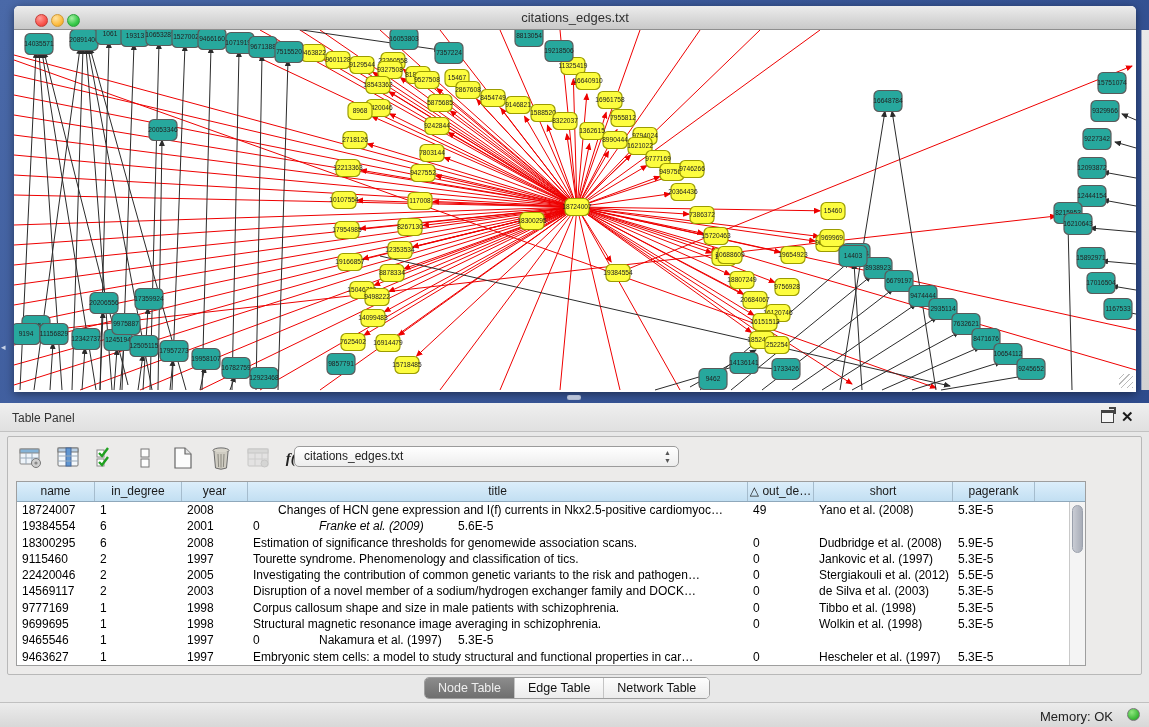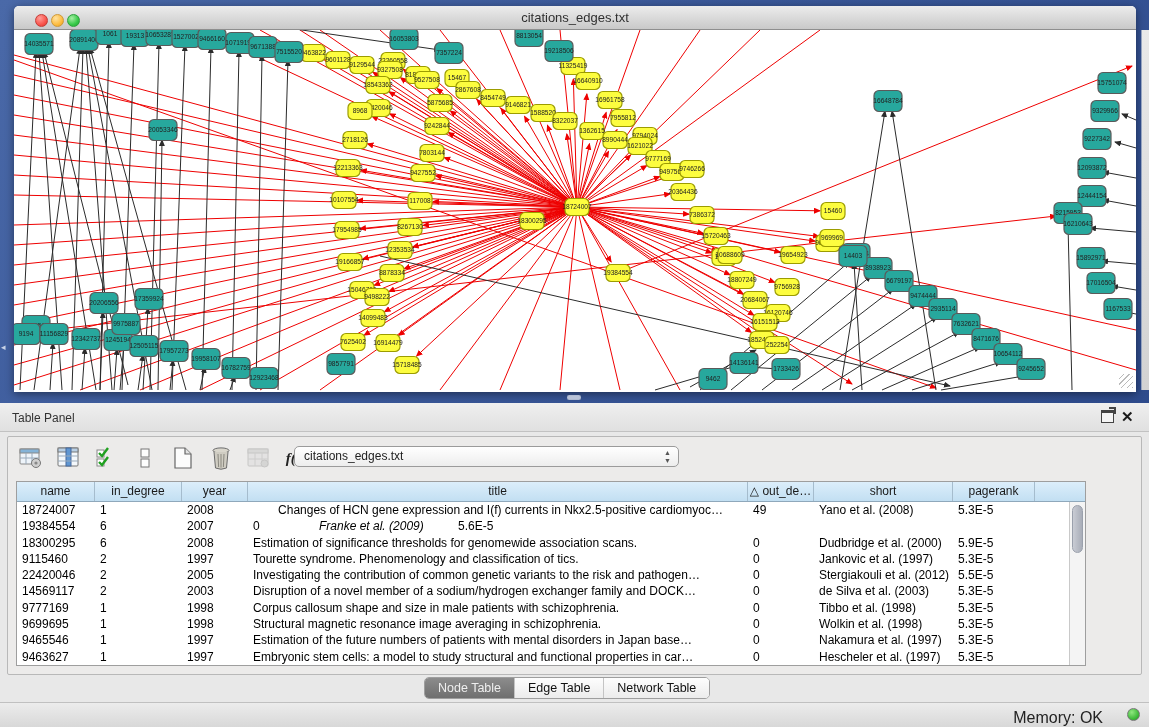--- a/index.html
+++ b/index.html
@@ -73,21 +73,21 @@
   #tab-bar { position:absolute; left:424px; top:274px; height:22px; display:flex;
     border:1px solid #9e9e9e; border-radius:5px; overflow:hidden; background:#fff; }
   .tab-seg { font-size:12.5px; line-height:20px; padding:0 13px; color:#111;
     border-right:1px solid #c4c4c4; background:linear-gradient(#fdfdfd,#ececec); cursor:pointer; }
   .tab-seg:last-child { border-right:none; }
   .tab-seg.active { background:linear-gradient(#8c8c8c,#6f6f6f); color:#efefef; }
 
   
   #status-bar { position:absolute; left:0; bottom:0; width:100%; height:25px;
     background:linear-gradient(#ececec,#d8d8d8); border-top:1px solid #c0c0c0; }
-  #memory-label { position:absolute; right:46px; top:6px; font-size:16px; color:#222; }
+  #memory-label { position:absolute; right:36px; top:6px; font-size:13px; color:#222; }
   #memory-dot { position:absolute; right:9px; top:5px; width:13px; height:13px; border-radius:50%;
     background:radial-gradient(circle at 35% 30%, #8fe77f, #3cb838 65%, #2a9427); border:1px solid #777; }
 
   svg text { font-family:"Liberation Sans",sans-serif; }
 </style>
 </head>
 <body>
 
 <div id="desktop">
   <div id="net-window">
@@ -845,32 +845,32 @@
             <div class="td" style="width: 87px;">1</div>
             <div class="td" style="width: 66px;">2008</div>
             <div class="td" style="width: 500px; text-align: center;">Changes of HCN gene expression and I(f) currents in Nkx2.5-positive cardiomyoc…</div>
             <div class="td" style="width: 66px;">49</div>
             <div class="td" style="width: 139px;">Yano et al. (2008)</div>
             <div class="td" style="width: 82px;">5.3E-5</div>
           </div>
           <div class="tr">
             <div class="td" style="width: 78px;">19384554</div>
             <div class="td" style="width: 87px;">6</div>
-            <div class="td" style="width: 66px;">2007</div>
+            <div class="td" style="width: 66px;">2001</div>
             <div class="td" style="width: 66px;">0</div>
             <div class="td" style="width: 139px; font-style: italic;">Franke et al. (2009)</div>
             <div class="td" style="width: 82px;">5.6E-5</div>
           </div>
           <div class="tr">
             <div class="td" style="width: 78px;">18300295</div>
             <div class="td" style="width: 87px;">6</div>
             <div class="td" style="width: 66px;">2008</div>
             <div class="td" style="width: 500px;">Estimation of significance thresholds for genomewide association scans.</div>
             <div class="td" style="width: 66px;">0</div>
-            <div class="td" style="width: 139px;">Dudbridge et al. (2000)</div>
+            <div class="td" style="width: 139px;">Dudbridge et al. (2008)</div>
             <div class="td" style="width: 82px;">5.9E-5</div>
           </div>
           <div class="tr">
             <div class="td" style="width: 78px;">9115460</div>
             <div class="td" style="width: 87px;">2</div>
             <div class="td" style="width: 66px;">1997</div>
             <div class="td" style="width: 500px;">Tourette syndrome. Phenomenology and classification of tics.</div>
             <div class="td" style="width: 66px;">0</div>
             <div class="td" style="width: 139px;">Jankovic et al. (1997)</div>
             <div class="td" style="width: 82px;">5.3E-5</div>
@@ -908,21 +908,20 @@
             <div class="td" style="width: 66px;">1998</div>
             <div class="td" style="width: 500px;">Structural magnetic resonance image averaging in schizophrenia.</div>
             <div class="td" style="width: 66px;">0</div>
             <div class="td" style="width: 139px;">Wolkin et al. (1998)</div>
             <div class="td" style="width: 82px;">5.3E-5</div>
           </div>
           <div class="tr">
             <div class="td" style="width: 78px;">9465546</div>
             <div class="td" style="width: 87px;">1</div>
             <div class="td" style="width: 66px;">1997</div>
-            <div class="td" style="width: 500px;">Estimation of the future numbers of patients with mental disorders in Japan base…</div>
             <div class="td" style="width: 66px;">0</div>
             <div class="td" style="width: 139px;">Nakamura et al. (1997)</div>
             <div class="td" style="width: 82px;">5.3E-5</div>
           </div>
           <div class="tr">
             <div class="td" style="width: 78px;">9463627</div>
             <div class="td" style="width: 87px;">1</div>
             <div class="td" style="width: 66px;">1997</div>
             <div class="td" style="width: 500px;">Embryonic stem cells: a model to study structural and functional properties in car…</div>
             <div class="td" style="width: 66px;">0</div>

